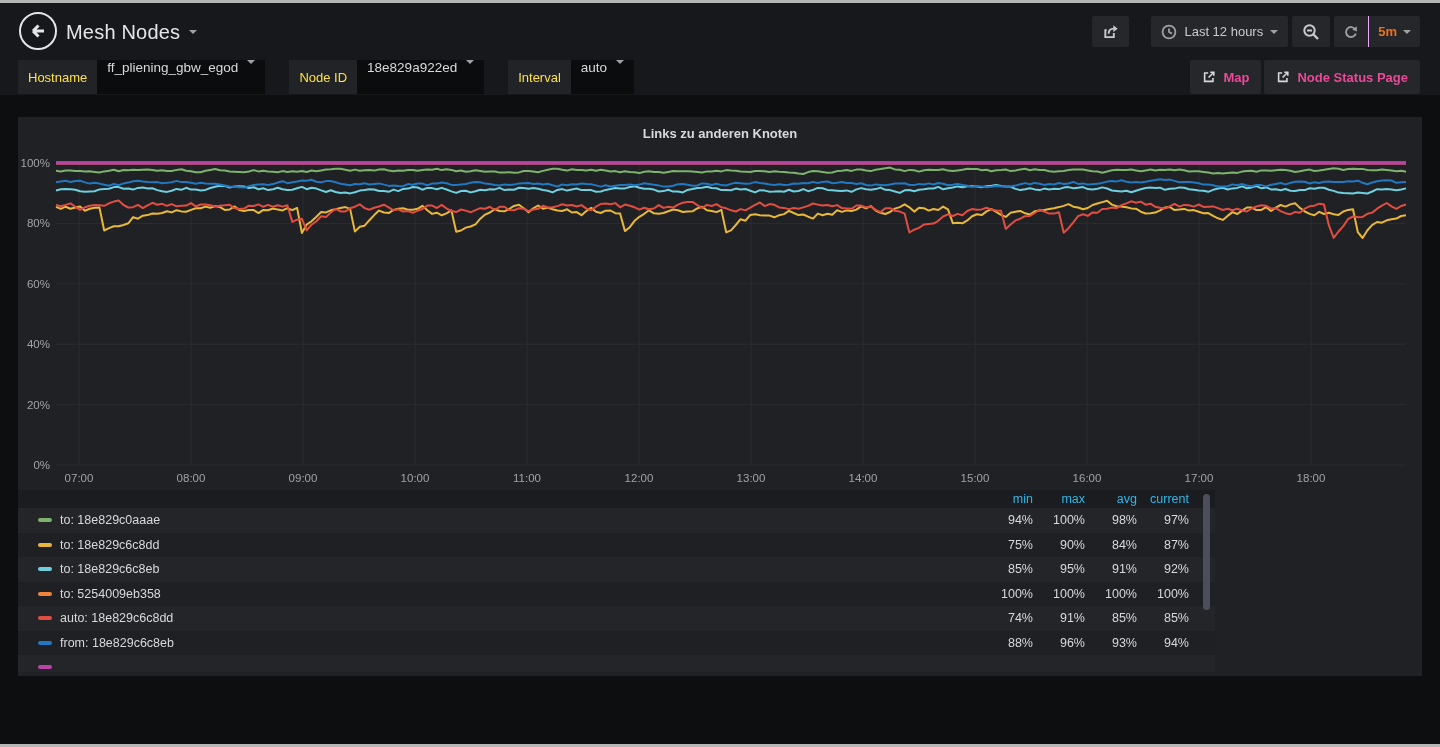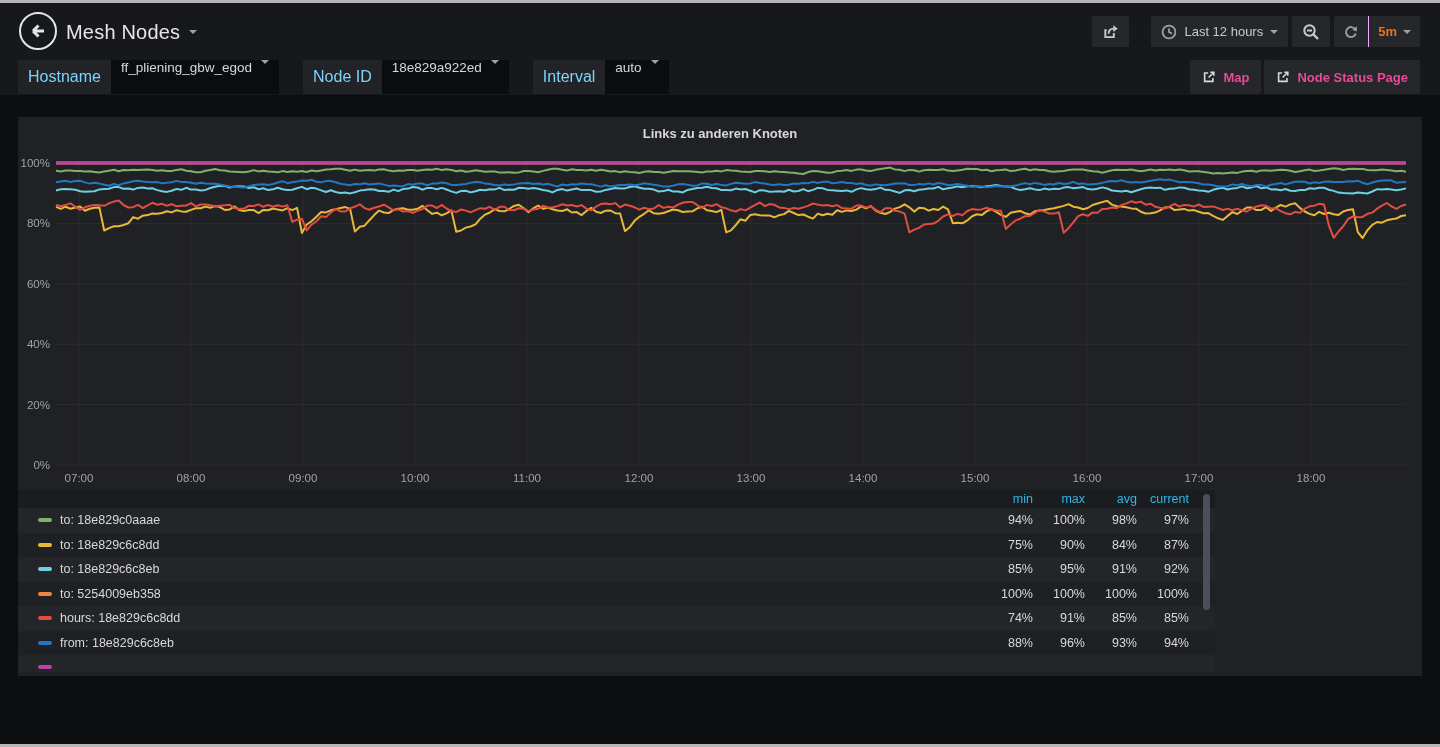--- a/index.html
+++ b/index.html
@@ -23,21 +23,21 @@
   .tbtn + .tbtn { margin-left:4px; }
   .gap-lg { margin-left:22px !important; }
   .refresh-group { display:flex; background:#26272b; border-radius:2px; margin-left:4px; }
   .refresh-group .seg { display:flex; align-items:center; padding:0 9px; cursor:pointer; gap:6px; }
   .refresh-group .seg + .seg { border-left:1px solid #f0abfc; }
   .interval-txt { color:#e9721b; font-weight:bold; font-size:13px; }
 
   
   .submenu { position:absolute; left:18px; top:57px; right:20px; height:34px; display:flex; }
   .var-group { display:flex; height:34px; margin-right:24px; }
-  .var-label { background:#212327; color:#7dd3fc; font-size:16px; display:flex; align-items:center; padding:0 10px; }
+  .var-label { background:#212327; color:#fde047; font-size:13px; display:flex; align-items:center; padding:0 10px; }
   .var-value { background:#0b0c0e; color:#d8d9da; font-size:13.5px; display:flex; align-items:flex-start; gap:9px; padding:0 10px; cursor:pointer; }
   .submenu-links { margin-left:auto; display:flex; }
   .link-btn { background:#26272b; border-radius:2px; display:flex; align-items:center; gap:7px; padding:0 12px; font-size:13px; font-weight:bold; color:#ec4899; cursor:pointer; margin-left:3px; }
 
   
   .panel { position:absolute; left:18px; top:117px; width:1404px; height:559px; background:#202124; }
   .panel-title { height:32px; display:flex; align-items:center; justify-content:center; font-size:13px; font-weight:bold; color:#d8d9da; cursor:pointer; }
   #chart-svg { position:absolute; left:0; top:32px; }
 
   
@@ -242,21 +242,21 @@
           <span class="legend-icon" style="background:#EF843C"></span>
           <span class="legend-alias">to: 5254009eb358</span>
           <span class="spacer"></span>
           <span class="lcell">100%</span>
           <span class="lcell">100%</span>
           <span class="lcell">100%</span>
           <span class="lcell last">100%</span>
         </div>
         <div class="legend-row">
           <span class="legend-icon" style="background:#E24D42"></span>
-          <span class="legend-alias">hours: 18e829c6c8dd</span>
+          <span class="legend-alias">auto: 18e829c6c8dd</span>
           <span class="spacer"></span>
           <span class="lcell">74%</span>
           <span class="lcell">91%</span>
           <span class="lcell">85%</span>
           <span class="lcell last">85%</span>
         </div>
         <div class="legend-row">
           <span class="legend-icon" style="background:#1F78C1"></span>
           <span class="legend-alias">from: 18e829c6c8eb</span>
           <span class="spacer"></span>

